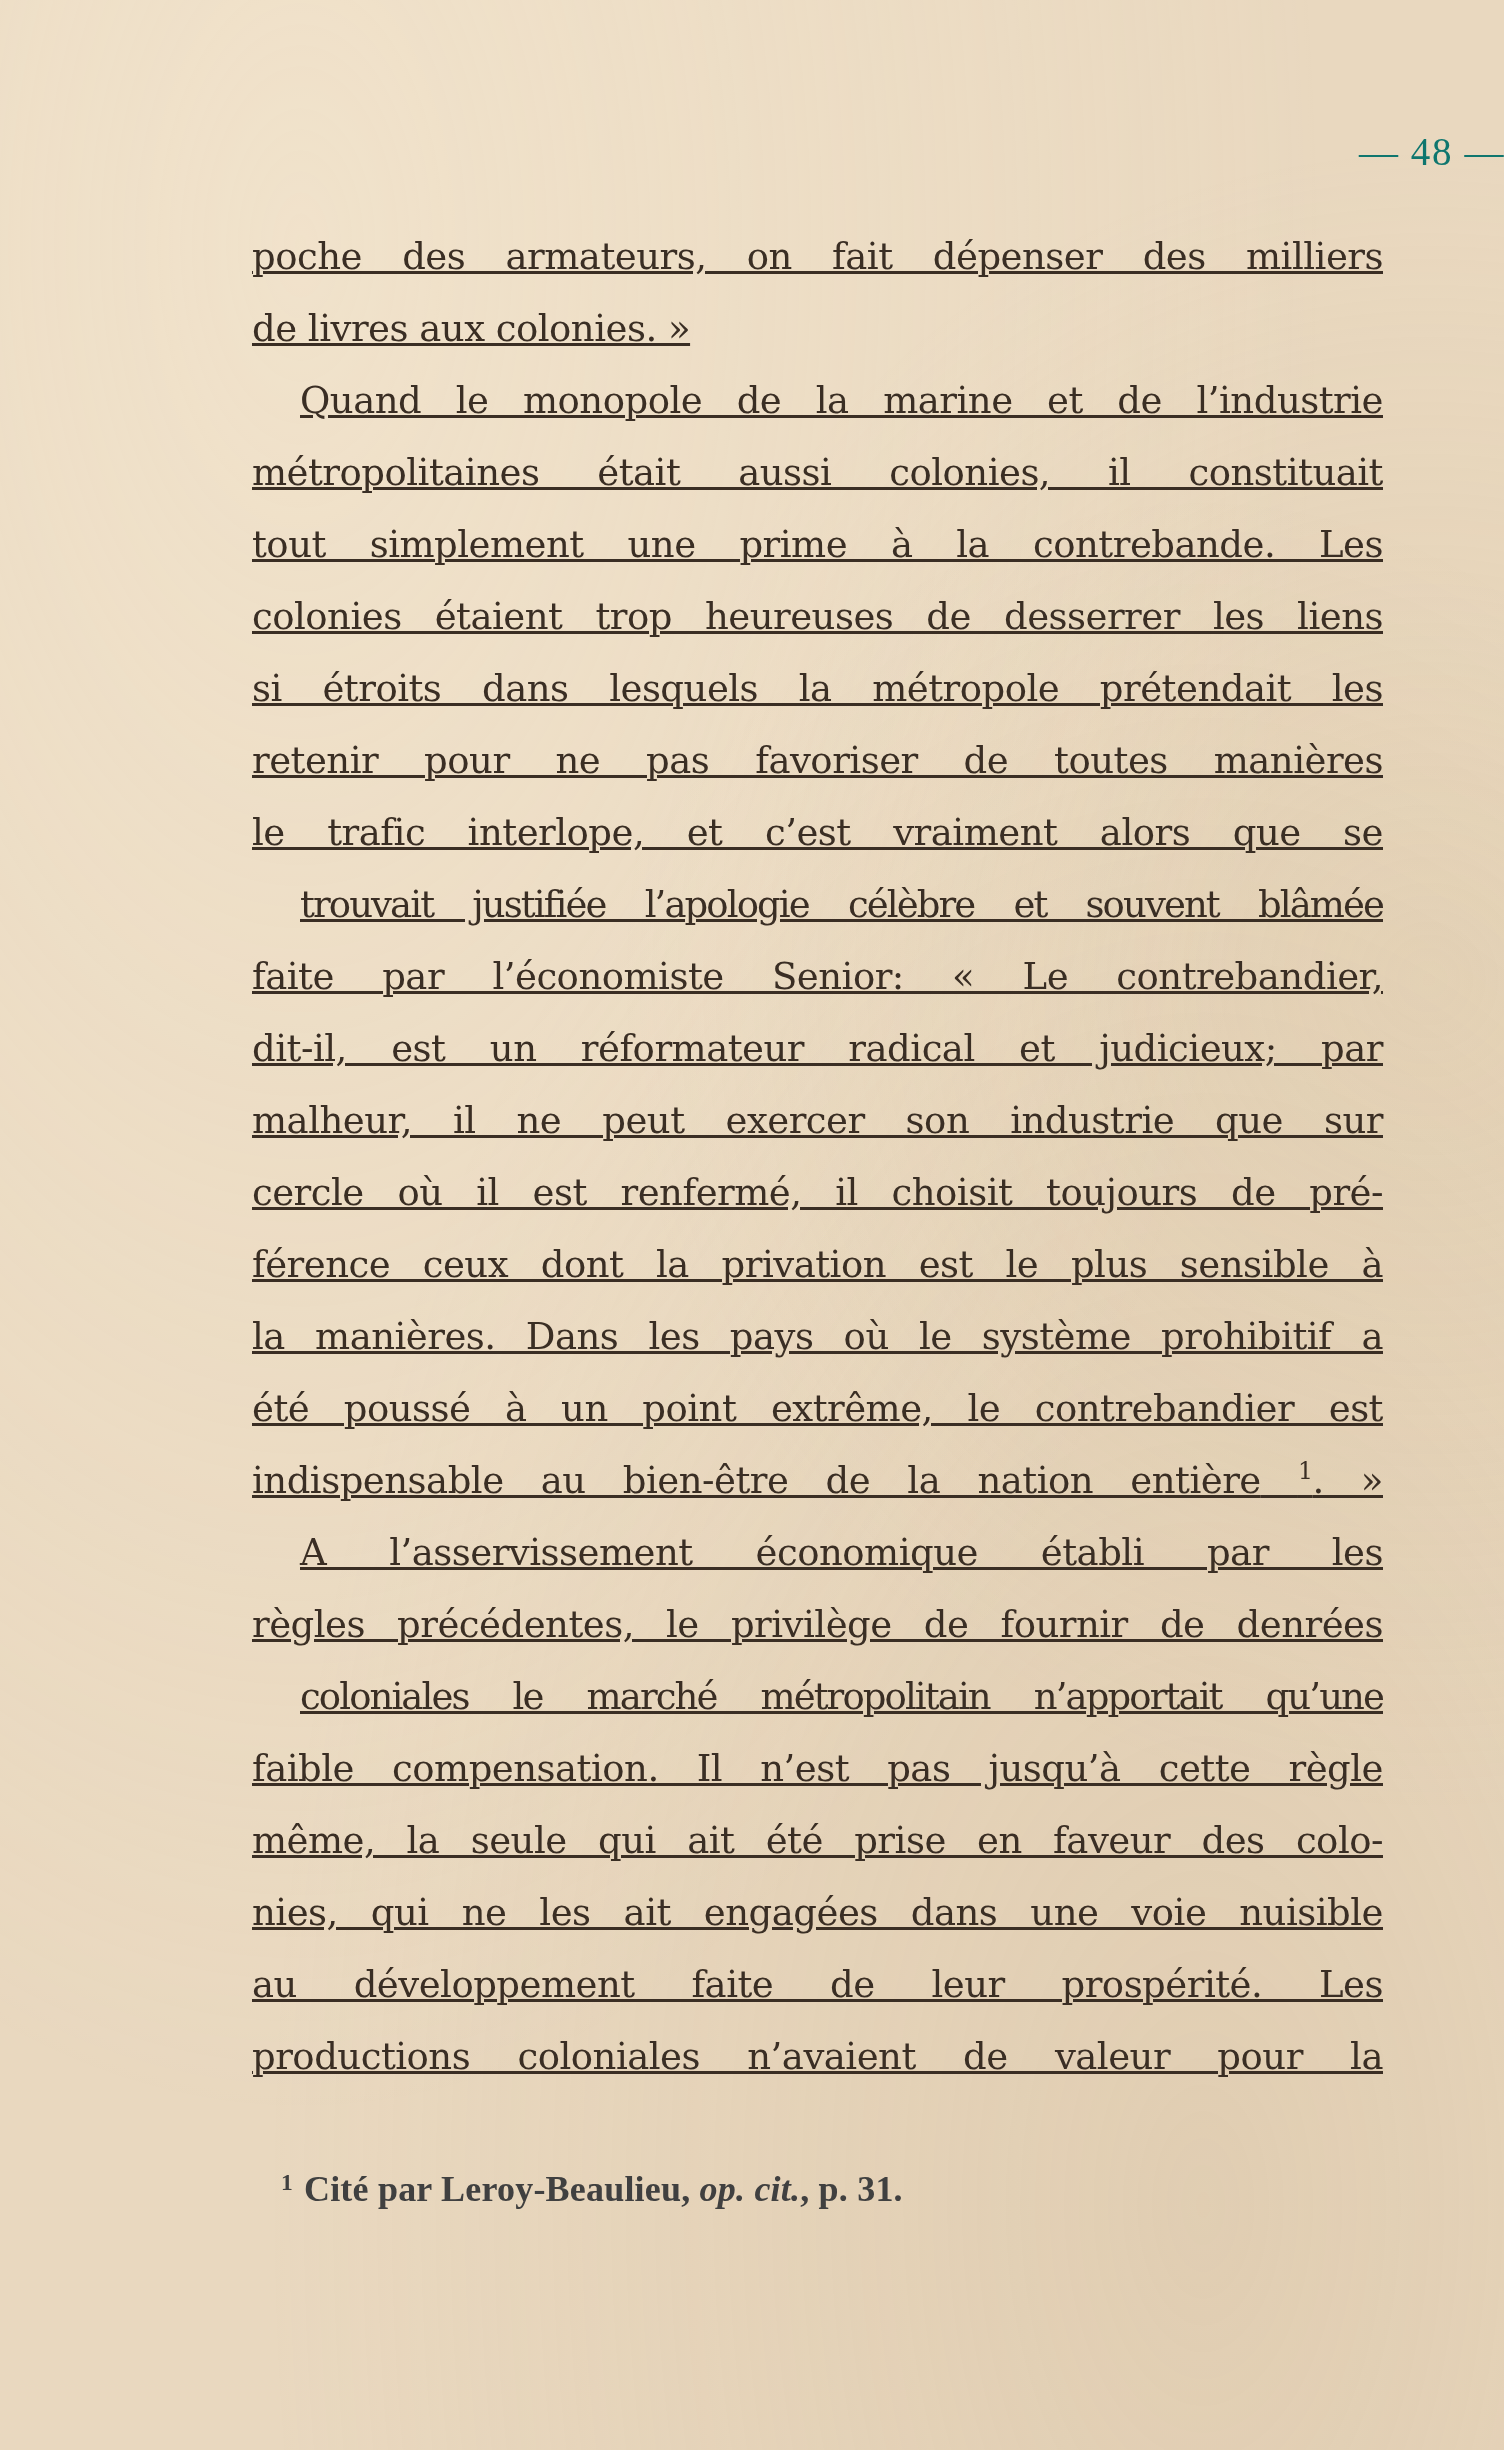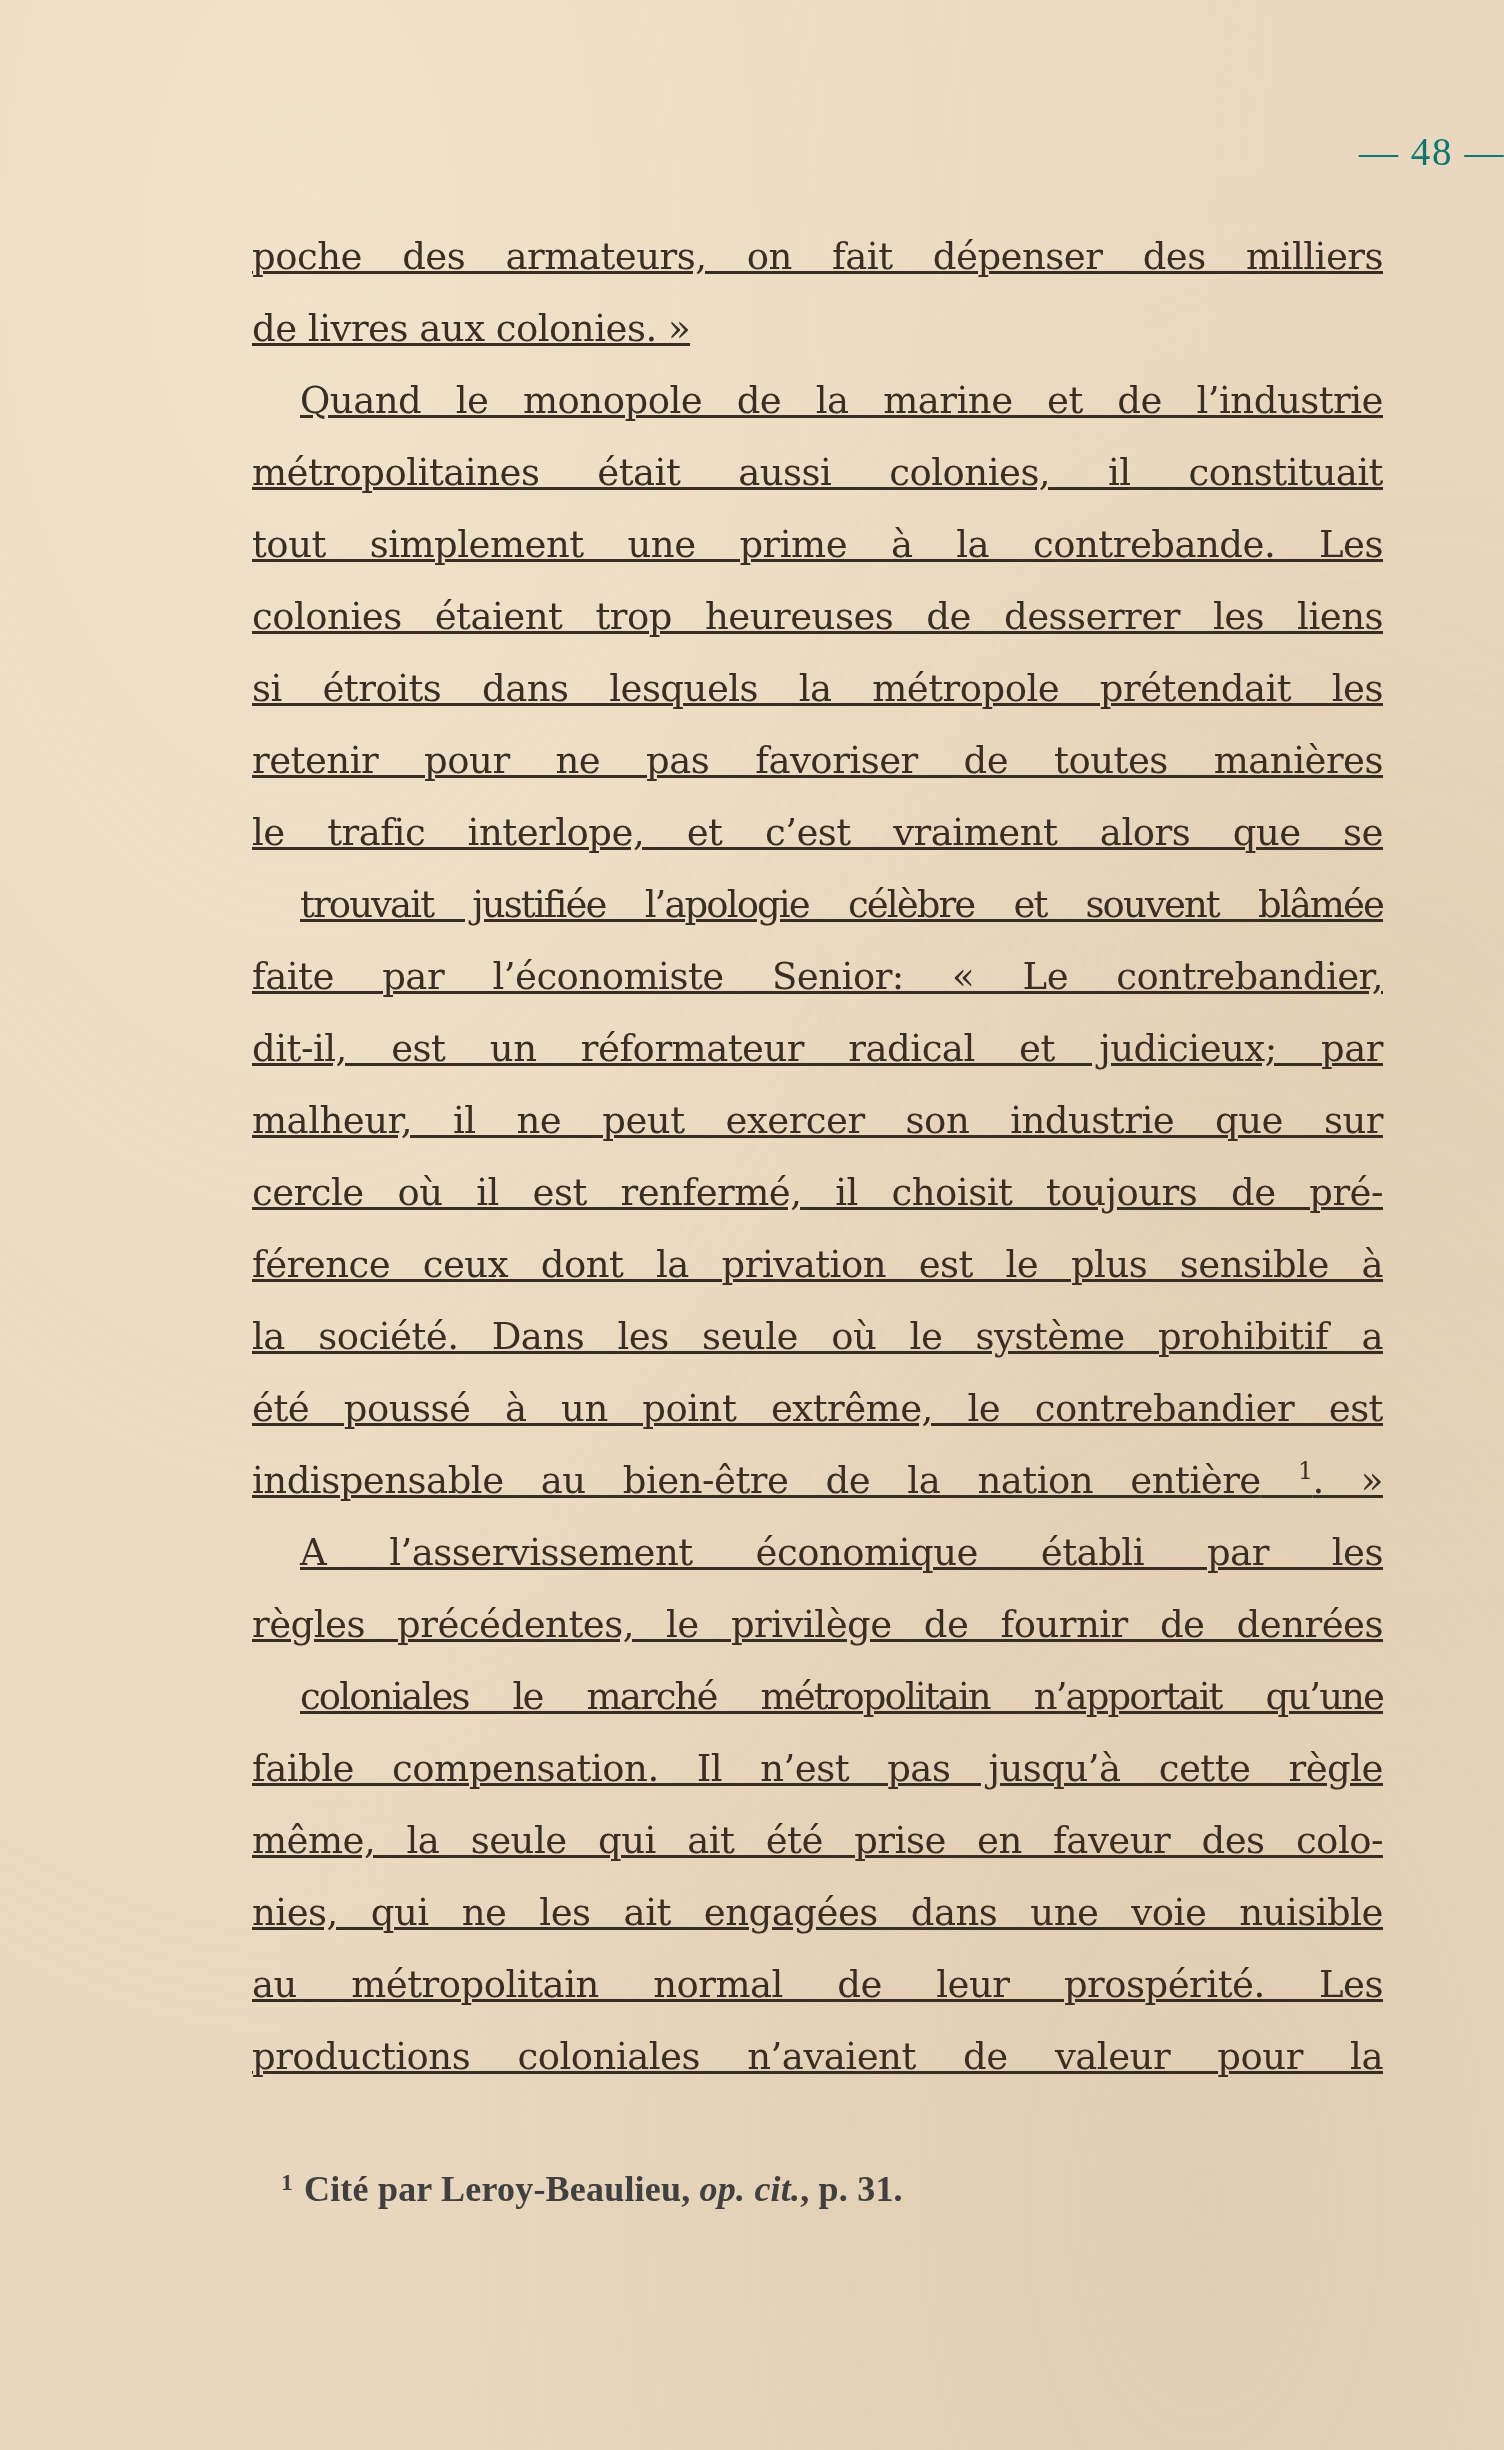--- a/index.html
+++ b/index.html
@@ -82,29 +82,29 @@
     <div class="line"><span>colonies étaient trop heureuses de desserrer les liens</span></div>
     <div class="line"><span>si étroits dans lesquels la métropole prétendait les</span></div>
     <div class="line"><span>retenir pour ne pas favoriser de toutes manières</span></div>
     <div class="line"><span>le trafic interlope, et c’est vraiment alors que se</span></div>
     <div class="line condensed"><span>trouvait justifiée l’apologie célèbre et souvent blâmée</span></div>
     <div class="line"><span>faite par l’économiste Senior: « Le contrebandier,</span></div>
     <div class="line"><span>dit-il, est un réformateur radical et judicieux; par</span></div>
     <div class="line"><span>malheur, il ne peut exercer son industrie que sur</span></div>
     <div class="line"><span>cercle où il est renfermé, il choisit toujours de pré-</span></div>
     <div class="line"><span>férence ceux dont la privation est le plus sensible à</span></div>
-    <div class="line"><span>la société. Dans les seule où le système prohibitif a</span></div>
+    <div class="line"><span>la manières. Dans les pays où le système prohibitif a</span></div>
     <div class="line"><span>été poussé à un point extrême, le contrebandier est</span></div>
     <div class="line"><span>indispensable au bien-être de la nation entière</span> <sup class="fn-ref">1</sup><span>. »</span></div>
     <div class="line indent"><span>A l’asservissement économique établi par les</span></div>
     <div class="line"><span>règles précédentes, le privilège de fournir de denrées</span></div>
     <div class="line condensed"><span>coloniales le marché métropolitain n’apportait qu’une</span></div>
     <div class="line"><span>faible compensation. Il n’est pas jusqu’à cette règle</span></div>
     <div class="line"><span>même, la seule qui ait été prise en faveur des colo-</span></div>
     <div class="line"><span>nies, qui ne les ait engagées dans une voie nuisible</span></div>
-    <div class="line"><span>au métropolitain normal de leur prospérité. Les</span></div>
+    <div class="line"><span>au développement faite de leur prospérité. Les</span></div>
     <div class="line"><span>productions coloniales n’avaient de valeur pour la</span></div>
   </div>
 
 <div class="footnote">
   <span class="marker">1</span><span>Cité par Leroy-Beaulieu, </span><span class="italic">op. cit.</span><span>, p. 31.</span>
 </div>
 
 
 </body></html>

